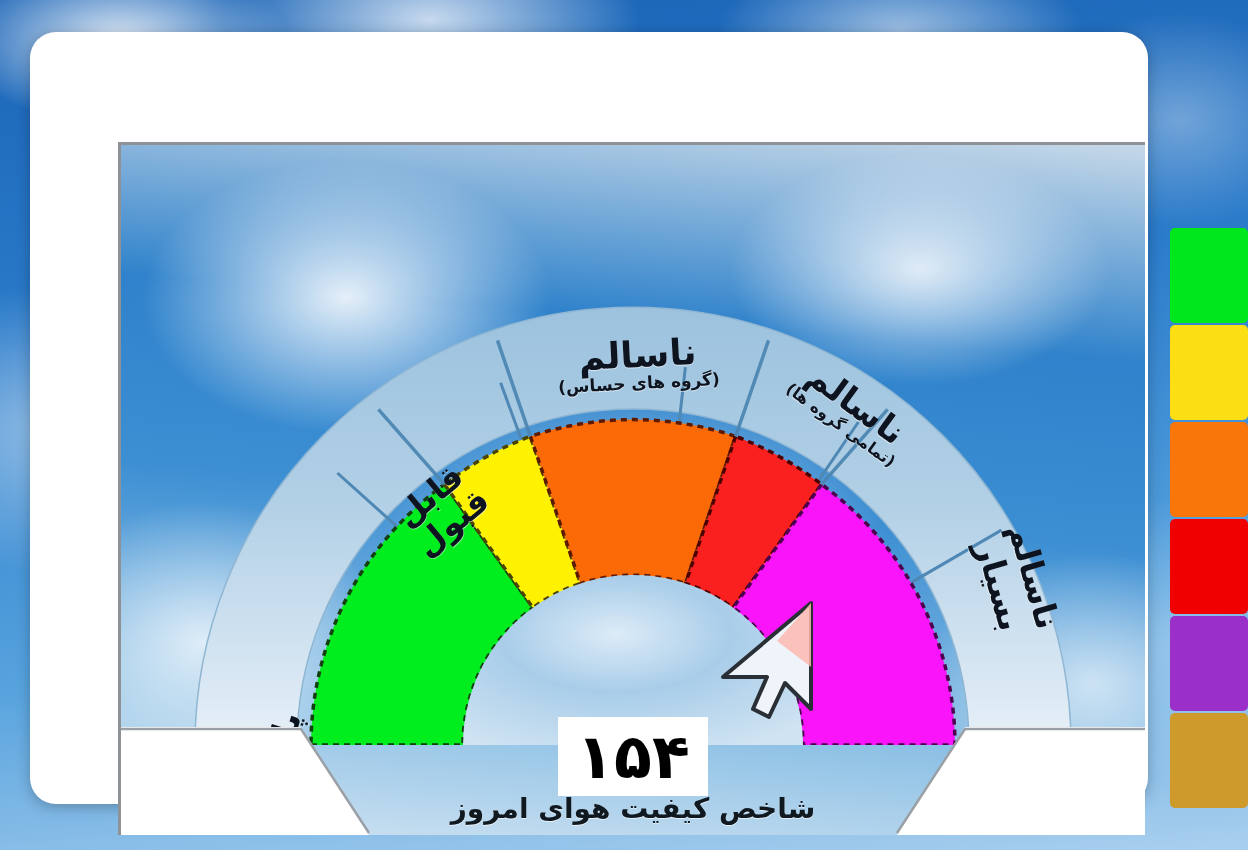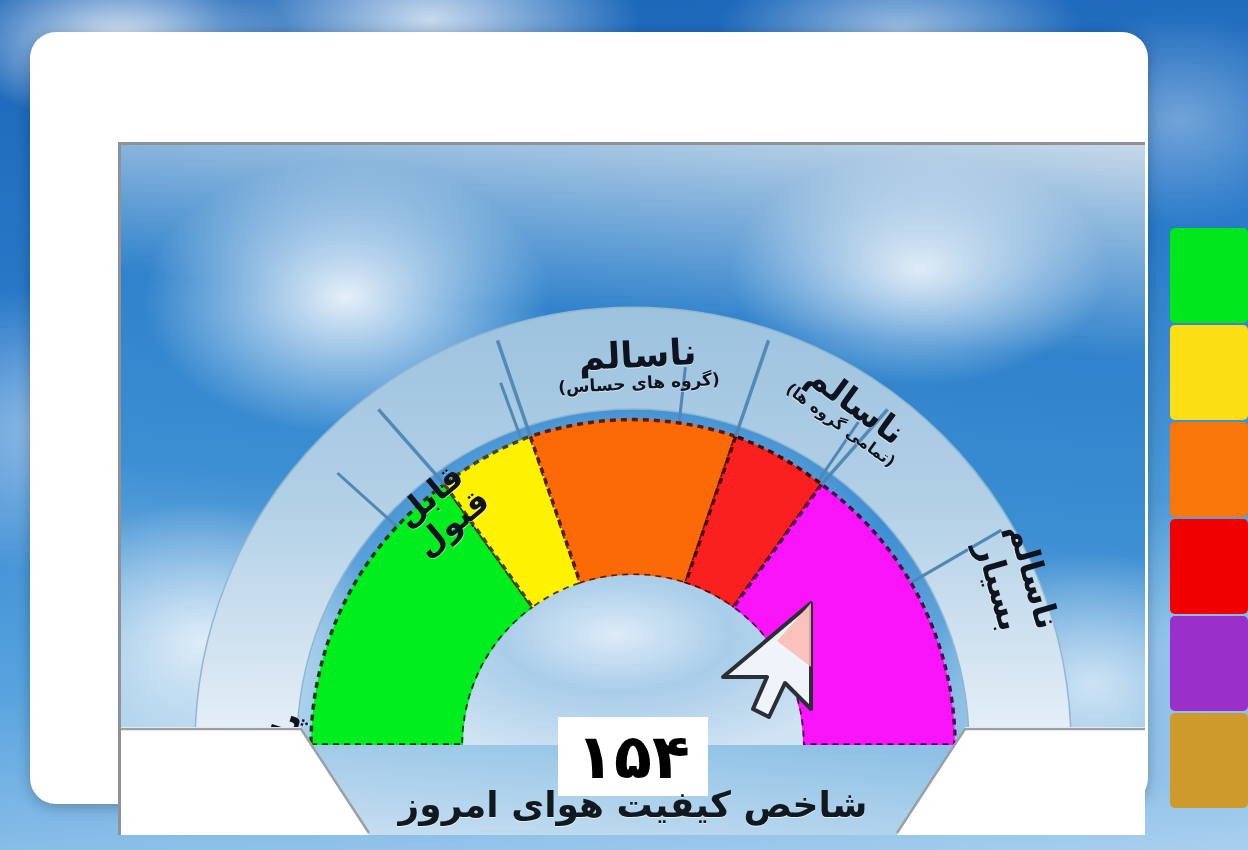--- a/index.html
+++ b/index.html
@@ -54,21 +54,21 @@
     clip-path:polygon(0 0, 180px 0, 248px 100%, 776px 100%, 844px 0, 1024px 0, 1024px 100%, 0 100%);
   }
   #plate-line{
     position:absolute;left:0;bottom:0;width:1024px;height:108px;
     pointer-events:none;
   }
 
   #bottom-title{
     position:absolute;left:0;bottom:10px;width:1024px;
     text-align:center;
-    font-size:36px;font-weight:bold;color:#101820;
+    font-size:28px;font-weight:bold;color:#101820;
     letter-spacing:0px;
     text-shadow:0 1px 0 rgba(255,255,255,.6);
   }
 
   
   #value-box{
     position:absolute;left:512px;top:572px;transform:translateX(-50%);
     width:150px;height:79px;background:#ffffff;
     display:flex;align-items:center;justify-content:center;
   }

